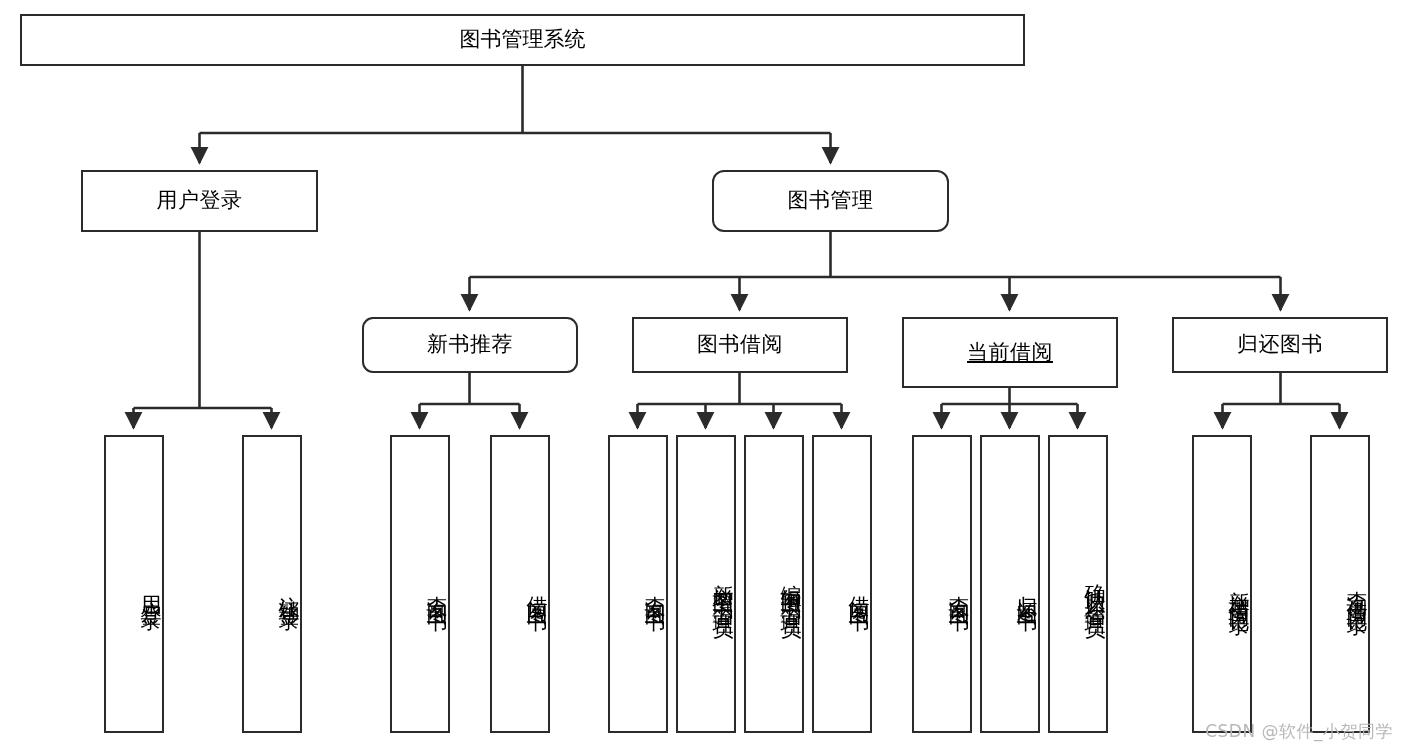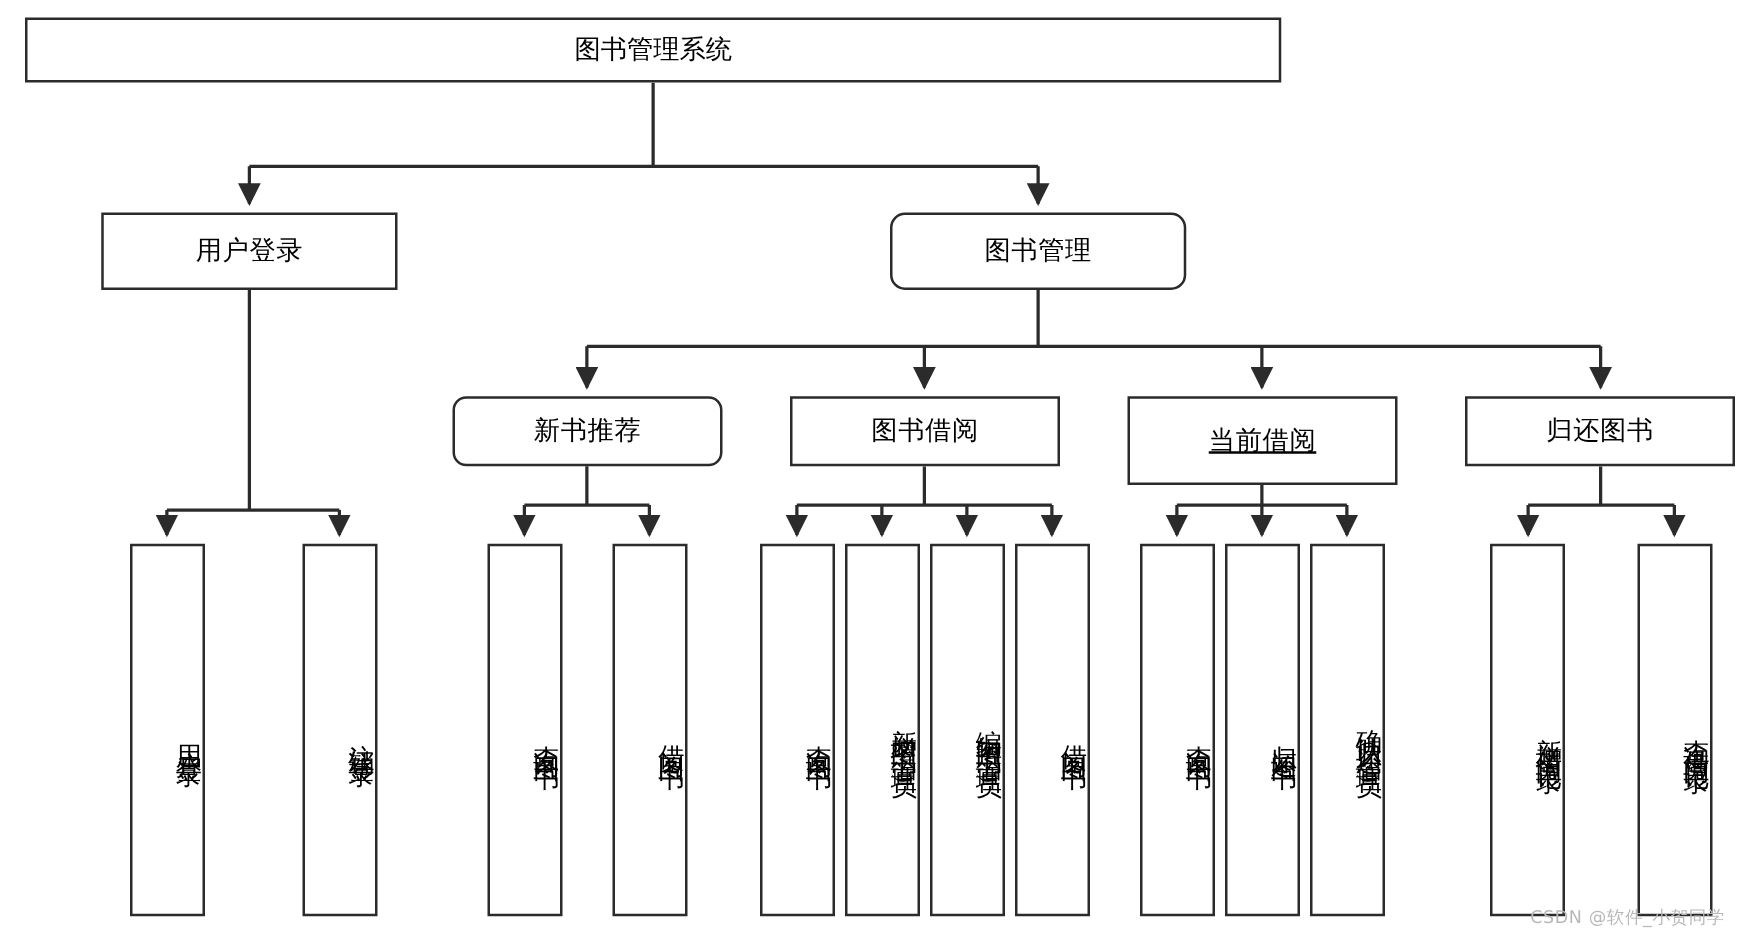--- a/index.html
+++ b/index.html
@@ -48,23 +48,23 @@
     font-size:21px;
     letter-spacing:5px;
     padding-top:10px;
     align-items:flex-start;
     justify-content:center;
   }
   .node .lbl{display:block;}
   
   #watermark{
     position:absolute;
-    right:25px;
+    right:12px;
     bottom:4px;
-    font-size:14px;
+    font-size:17px;
     color:#b8b8b8;
     white-space:nowrap;
     letter-spacing:0.5px;
     user-select:none;
   }
 </style>
 </head>
 <body>
 
 <div id="canvas">

